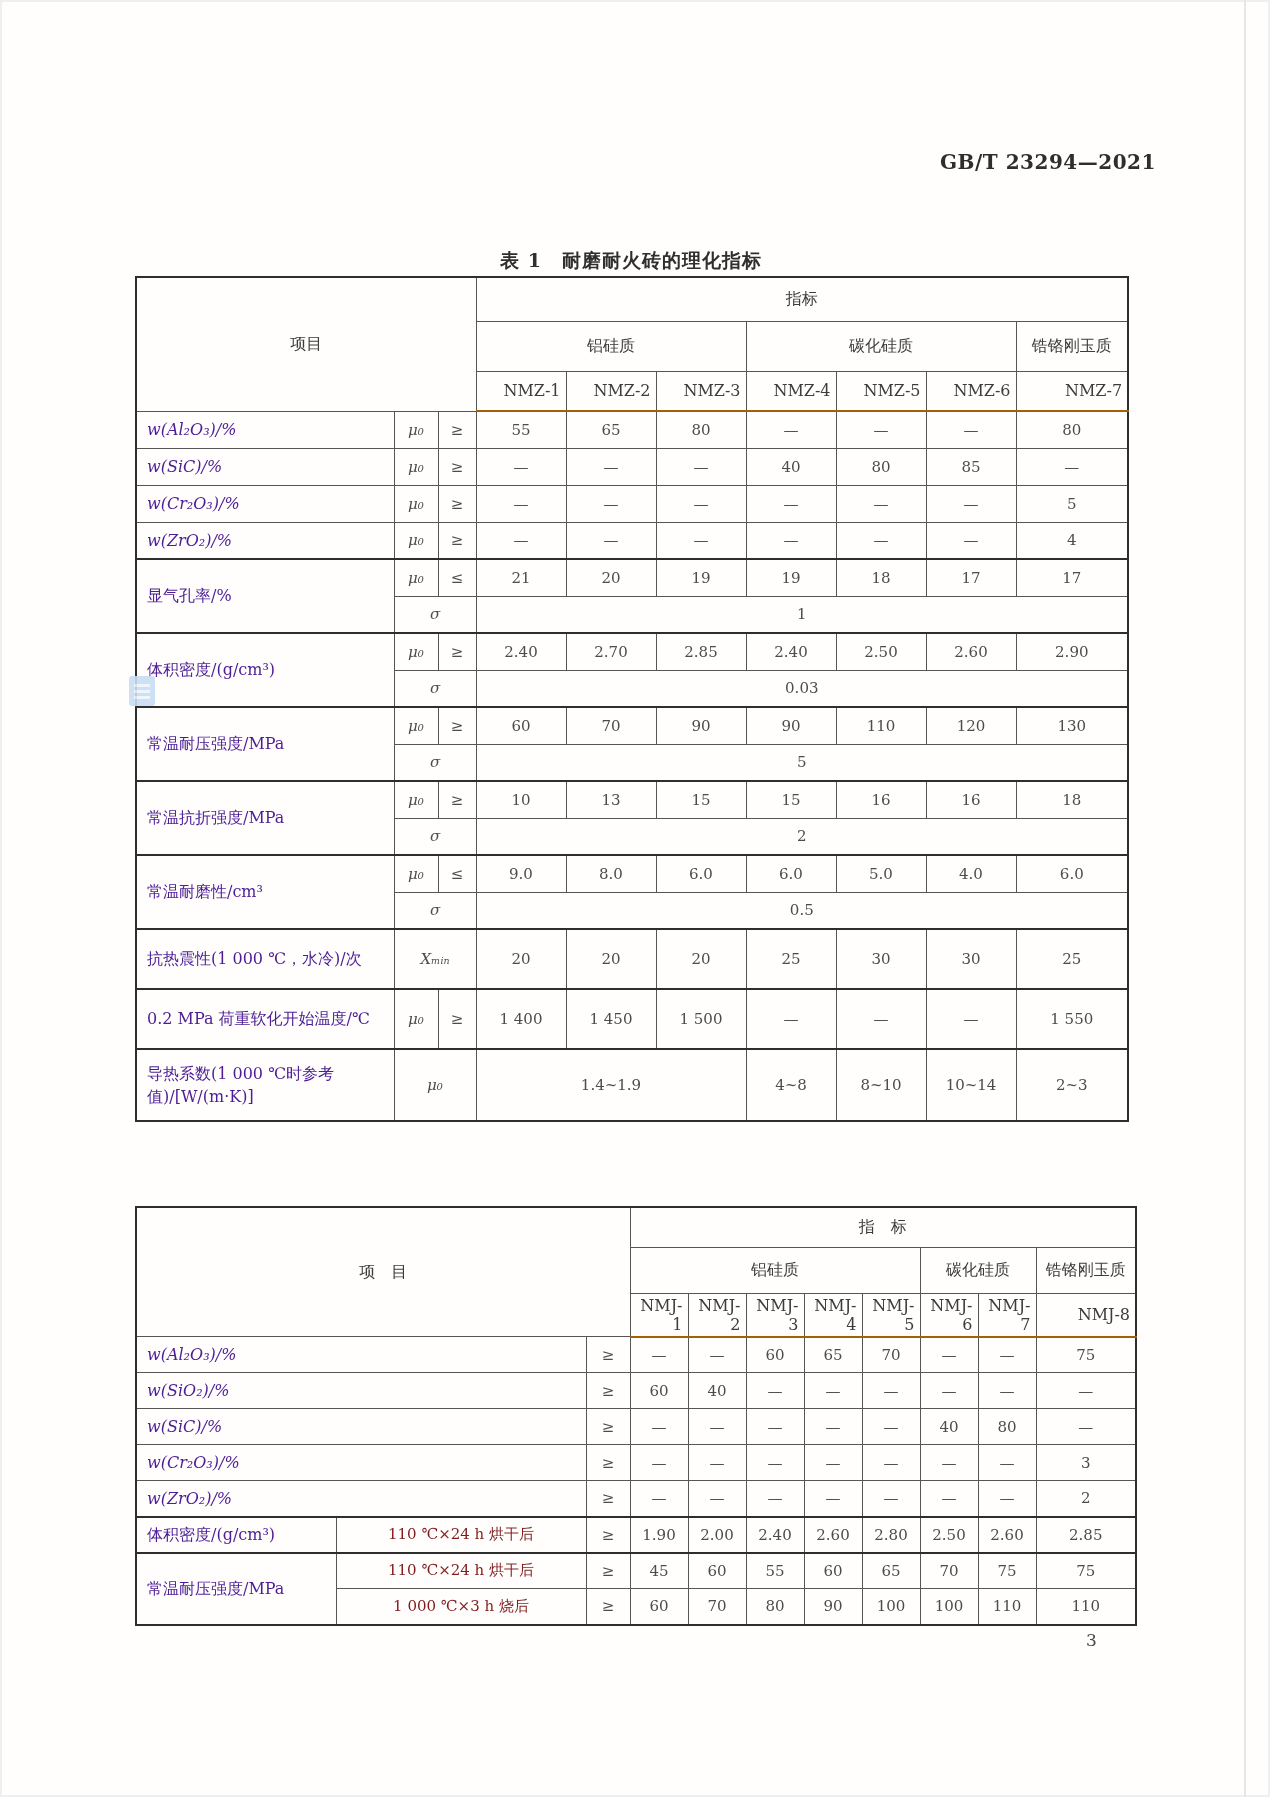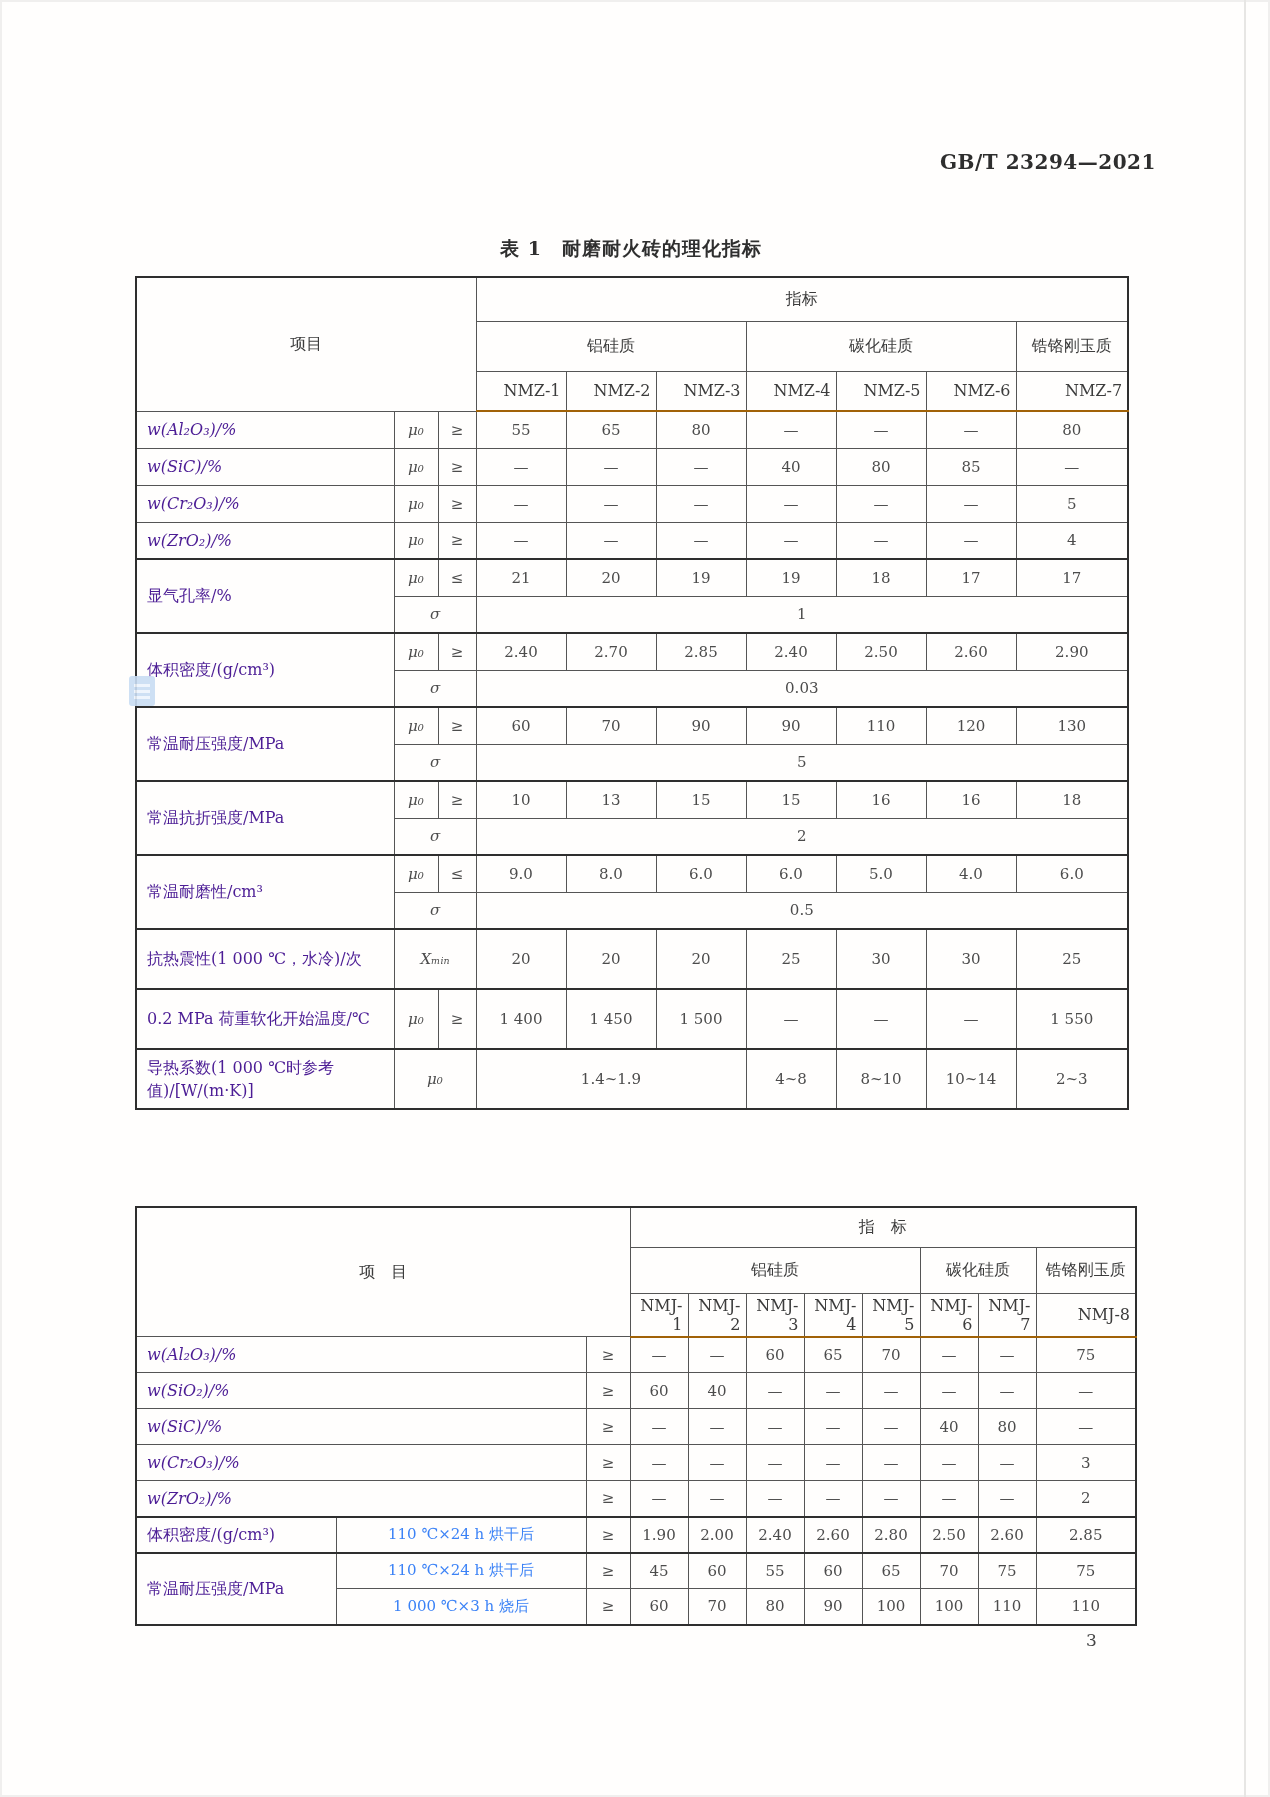--- a/index.html
+++ b/index.html
@@ -14,48 +14,49 @@
   .edge-line{position:absolute;top:0;bottom:0;width:2px;background:#e7e6e4;}
   .doc-number{
     position:absolute;left:940px;top:150px;width:200px;
     font-size:20px;font-weight:bold;color:#2e2e2e;letter-spacing:.5px;
     white-space:nowrap;
   }
   .tbl-caption{
     position:absolute;text-align:center;
     font-size:19px;font-weight:bold;color:#2f2f2f;letter-spacing:1px;
     white-space:nowrap;
+    margin-top:12px;
   }
   #caption1{left:135px;width:992px;top:236px;}
   #caption2{left:85px;width:1100px;top:1162px;}
   table{
     position:absolute;border-collapse:collapse;table-layout:fixed;
     background:#fffefd;border:2.5px solid #2e2e2e;
   }
   #table1{left:135px;top:276px;width:992px;}
   #table2{left:135px;top:1206px;width:1000px;}
   th,td{
     border:1px solid #555;
     text-align:center;vertical-align:middle;
     font-size:15px;font-weight:400;color:#4c4c4c;
     padding:2px 5px;
     font-family:"DejaVu Serif","DejaVu Sans","Liberation Serif",serif;
   }
   th{color:#3c3c3c;font-size:16px;margin-top:20px;}
   td.item{text-align:left;padding-left:10px;font-size:16px;color:#4c1d95;line-height:1.45;}
-  td.cond{font-size:15px;color:#3b82f6;}
+  td.cond{font-size:15px;color:#7f1d1d;}
   .fx{font-style:italic;}
   tr.thick td{border-top:2px solid #2e2e2e;}
   thead tr:last-child th{border-bottom:2px solid #a16207;text-align:right;}
   #table1 thead tr:nth-child(1){height:44px;}
   #table1 thead tr:nth-child(2){height:50px;}
   #table1 thead tr:nth-child(3){height:40px;}
   #table1 tbody tr{height:37px;}
   #table1 tbody tr.tall{height:60px;padding-left:20px;}
-  #table1 tbody tr.tall2{height:60px;padding-left:42px;}
+  #table1 tbody tr.tall2{height:72px;padding-left:42px;}
   #table2 thead tr:nth-child(1){height:40px;}
   #table2 thead tr:nth-child(2){height:46px;}
   #table2 thead tr:nth-child(3){height:36px;}
   #table2 tbody tr{height:36px;}
   .page-number{
     position:absolute;left:1086px;top:1630px;
     font-size:17px;color:#444;
   }
   .watermark{
     position:absolute;left:129px;top:676px;width:26px;height:30px;

